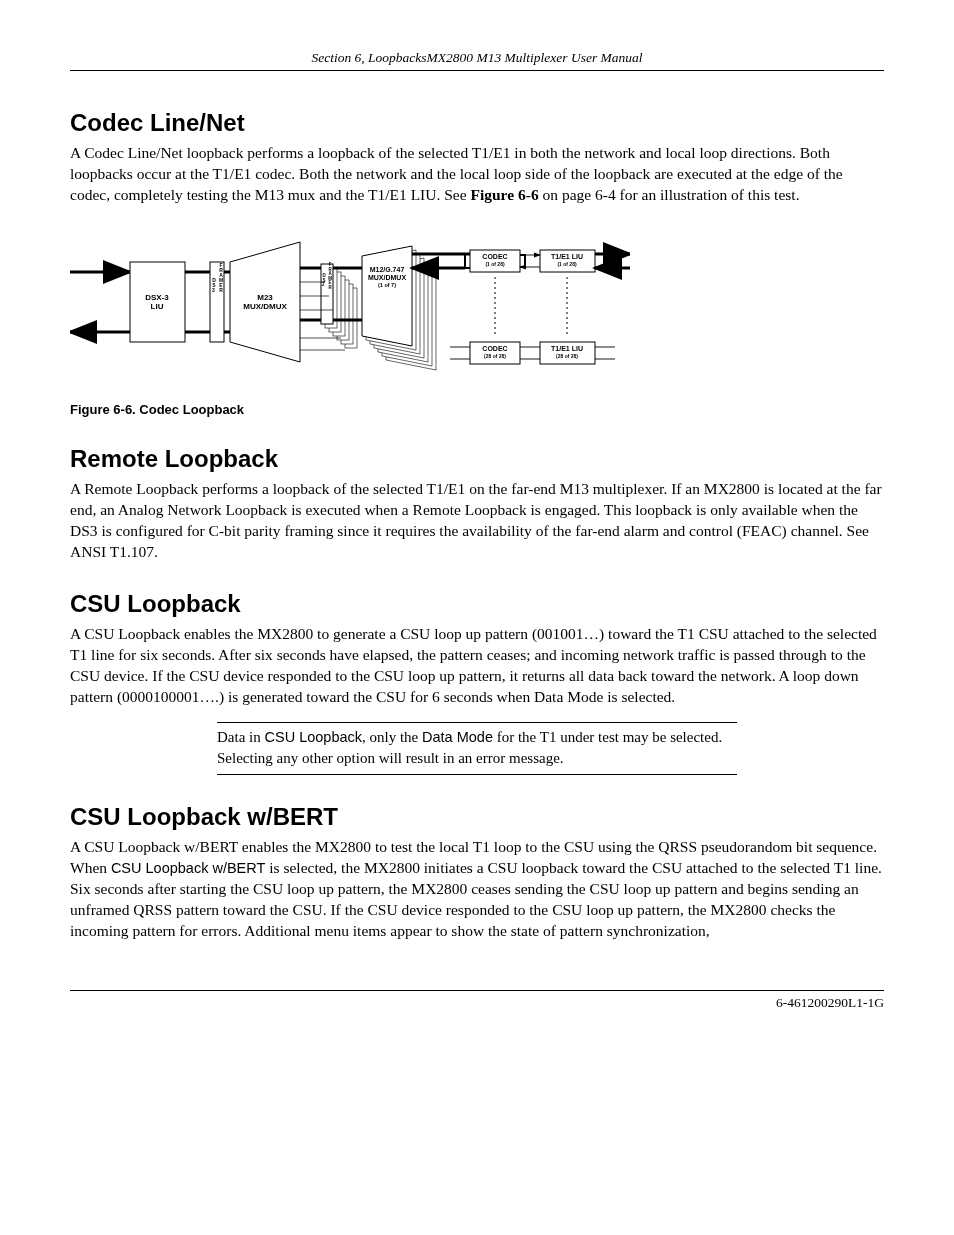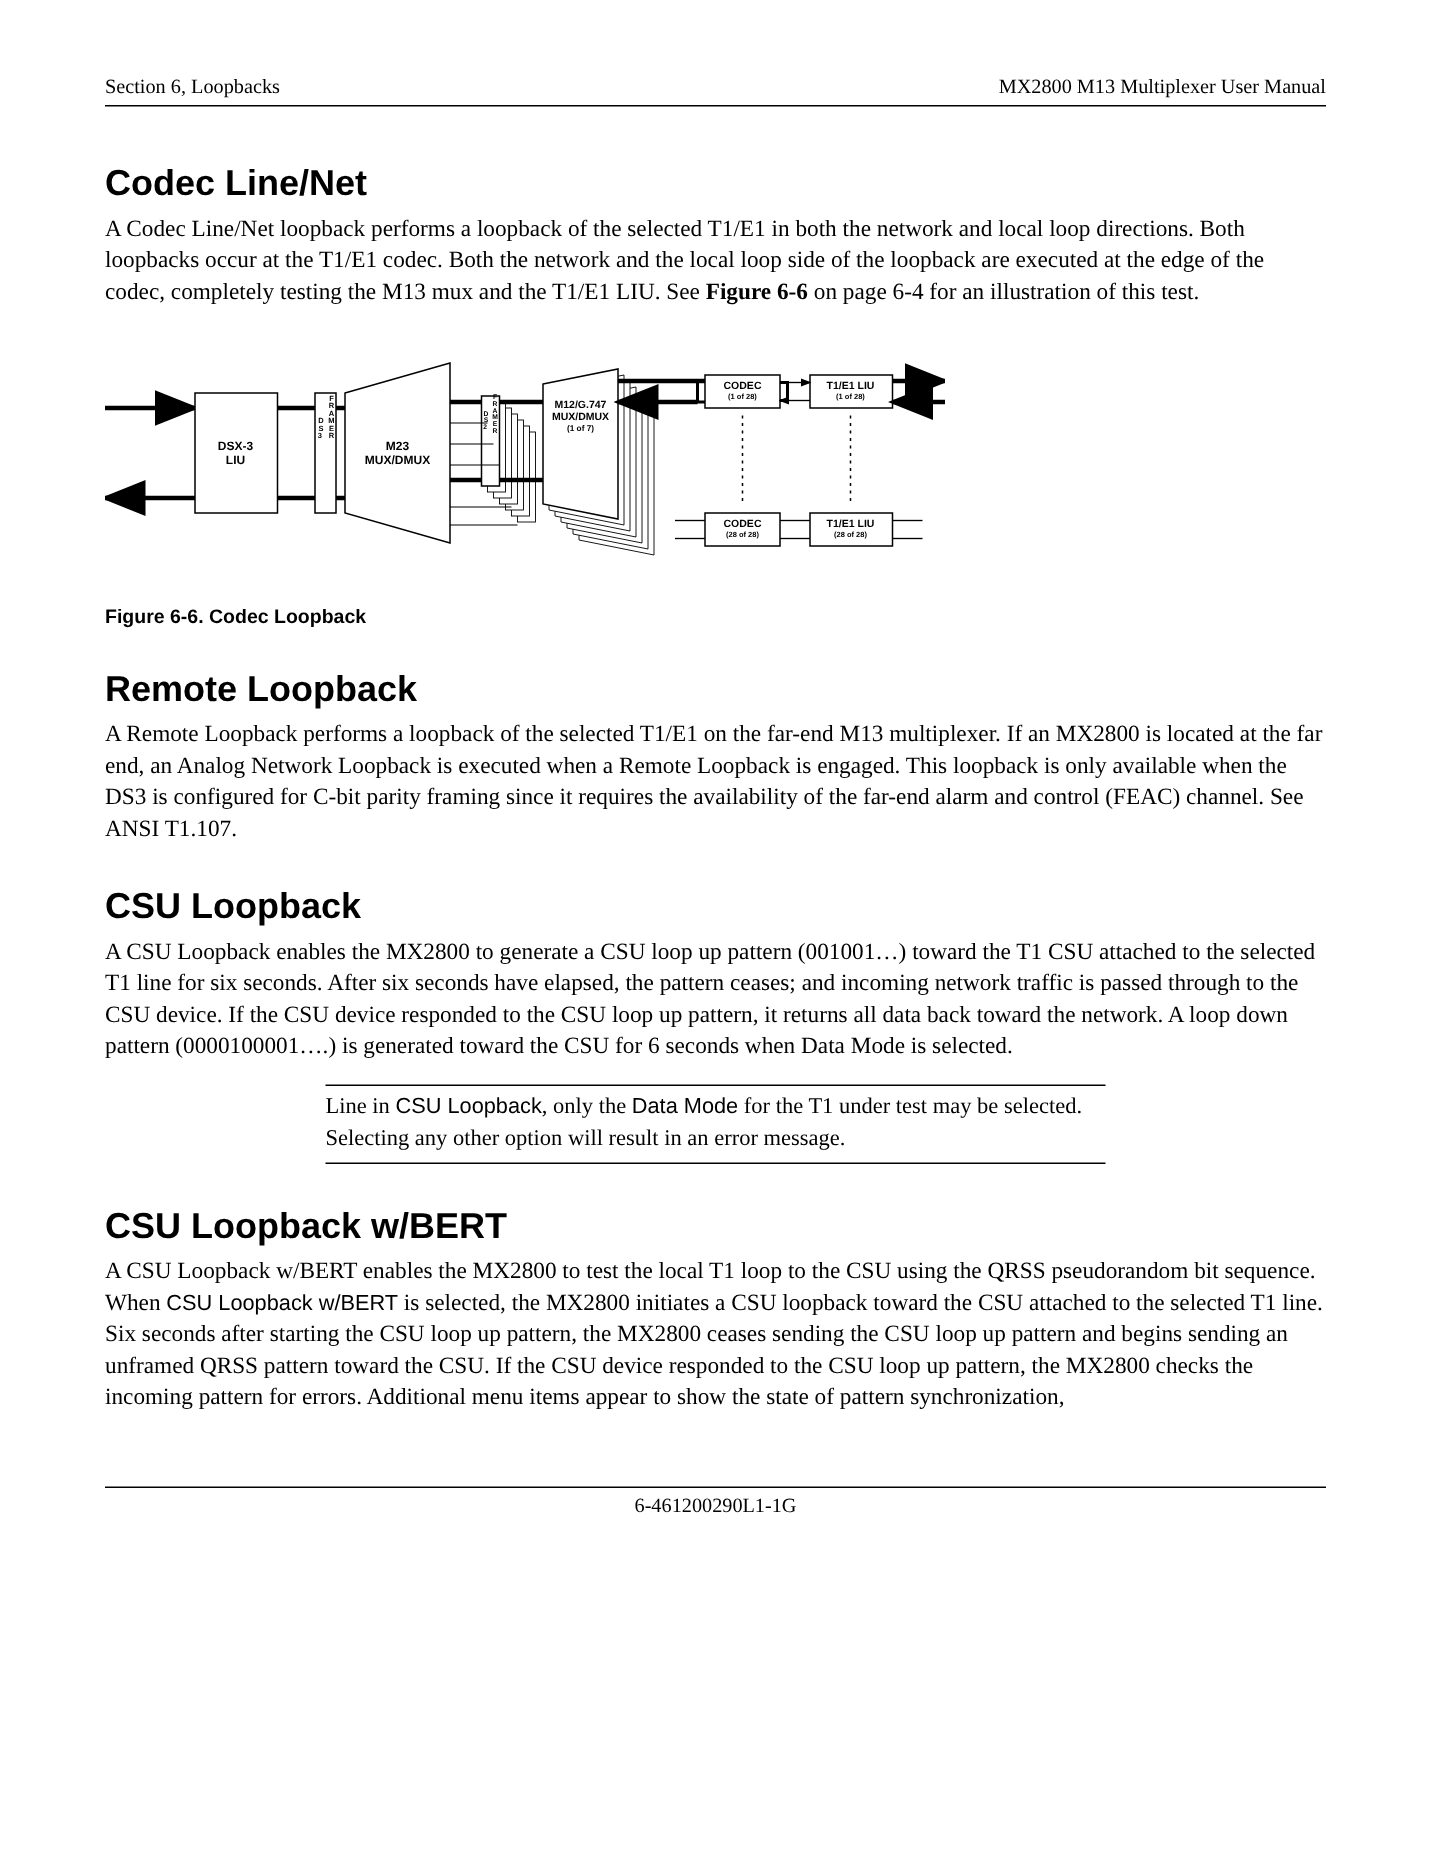--- a/index.html
+++ b/index.html
@@ -7,23 +7,24 @@
     font-size: 15px;
     color: #000;
     background: #fff;
     margin: 0;
     padding: 50px 70px 40px 70px;
     width: 954px;
     box-sizing: border-box;
   }
   .header-row {
     display: flex;
-    justify-content: space-between;
+    justify-content: center;
     font-size: 13.5px;
     margin-bottom: 4px;
+    font-style: italic;
   }
   .hr-top {
     border: none;
     border-top: 1.5px solid #000;
     margin: 0 0 38px 0;
   }
   h2.section-h {
     font-family: Arial, Helvetica, sans-serif;
     font-size: 24px;
     font-weight: bold;
@@ -57,21 +58,21 @@
     font-size: 15px;
     margin: 0 0 2px 0;
   }
   .note-body {
     font-size: 15px;
     line-height: 1.35;
     margin: 0;
   }
   .footer-row {
     display: flex;
-    justify-content: center;
+    justify-content: flex-end;
     font-size: 13.5px;
     margin-top: 48px;
     border-top: 1.5px solid #000;
     padding-top: 4px;
   }
   .figure-wrap {
     margin: 26px 0 6px 0;
     font-weight: bold;
   }
   svg text { font-family: Arial, Helvetica, sans-serif; }
@@ -206,21 +207,21 @@
 <div class="figure-caption">Figure 6-6.  Codec Loopback</div>
 
 <h2 class="section-h">Remote Loopback</h2>
 <p class="body">A Remote Loopback performs a loopback of the selected T1/E1 on the far-end M13 multiplexer. If an MX2800 is located at the far end, an Analog Network Loopback is executed when a Remote Loopback is engaged. This loopback is only available when the DS3 is configured for C-bit parity framing since it requires the availability of the far-end alarm and control (FEAC) channel. See ANSI T1.107.</p>
 
 <h2 class="section-h">CSU Loopback</h2>
 <p class="body">A CSU Loopback enables the MX2800 to generate a CSU loop up pattern (001001…) toward the T1 CSU attached to the selected T1 line for six seconds. After six seconds have elapsed, the pattern ceases; and incoming network traffic is passed through to the CSU device. If the CSU device responded to the CSU loop up pattern, it returns all data back toward the network. A loop down pattern (0000100001….) is generated toward the CSU for 6 seconds when Data Mode is selected.</p>
 
 <div class="note-block">
   <p class="note-body">
-    <span>Line in </span><span class="sans">CSU Loopback</span><span>, only the </span><span class="sans">Data Mode</span><span> for the T1 under test may be selected. Selecting any other option will result in an error message.</span>
+    <span>Data in </span><span class="sans">CSU Loopback</span><span>, only the </span><span class="sans">Data Mode</span><span> for the T1 under test may be selected. Selecting any other option will result in an error message.</span>
   </p>
 </div>
 
 <h2 class="section-h">CSU Loopback w/BERT</h2>
 <p class="body">
   <span>A CSU Loopback w/BERT enables the MX2800 to test the local T1 loop to the CSU using the QRSS pseudorandom bit sequence. When </span><span class="sans">CSU Loopback w/BERT</span><span> is selected, the MX2800 initiates a CSU loopback toward the CSU attached to the selected T1 line. Six seconds after starting the CSU loop up pattern, the MX2800 ceases sending the CSU loop up pattern and begins sending an unframed QRSS pattern toward the CSU. If the CSU device responded to the CSU loop up pattern, the MX2800 checks the incoming pattern for errors. Additional menu items appear to show the state of pattern synchronization,</span>
 </p>
 
 <div class="footer-row">
   <span>6-4</span>

